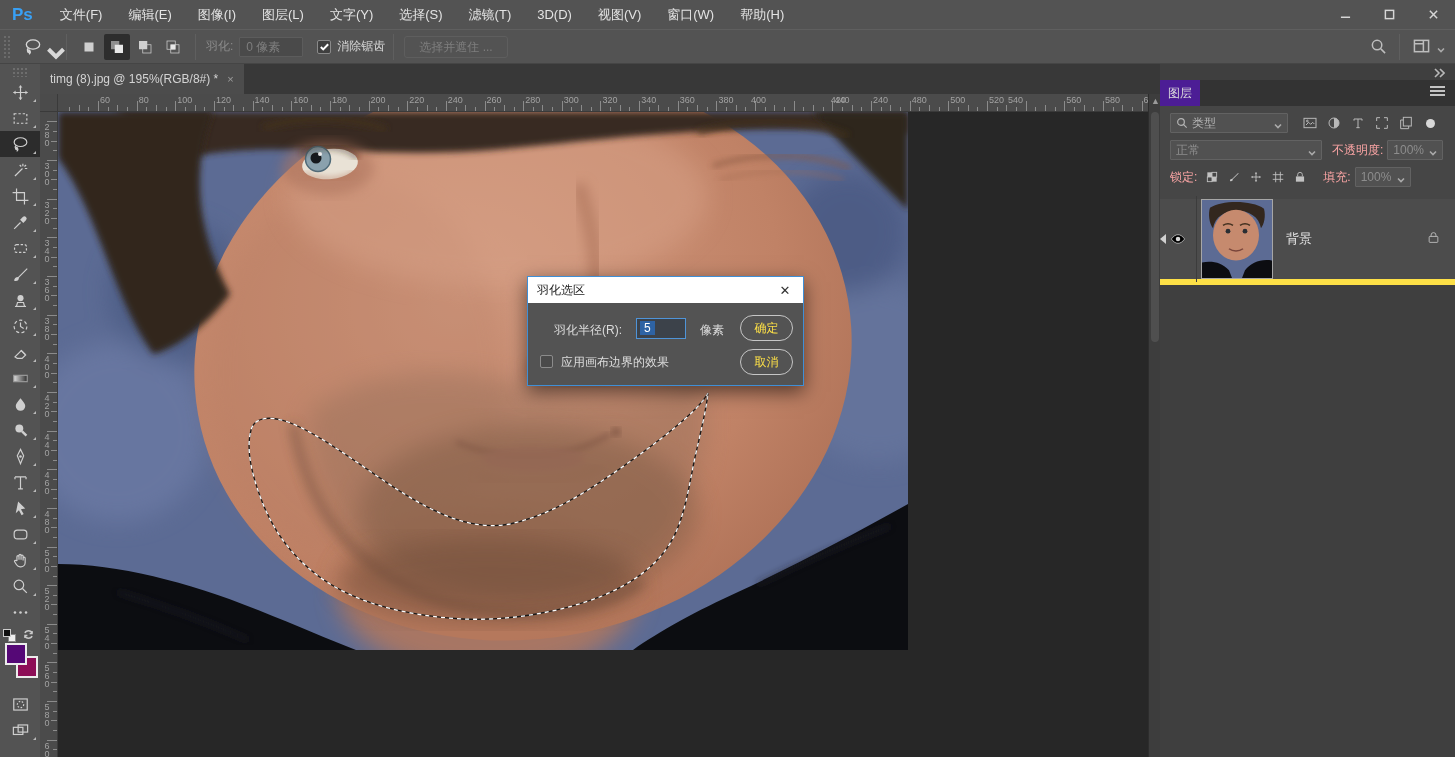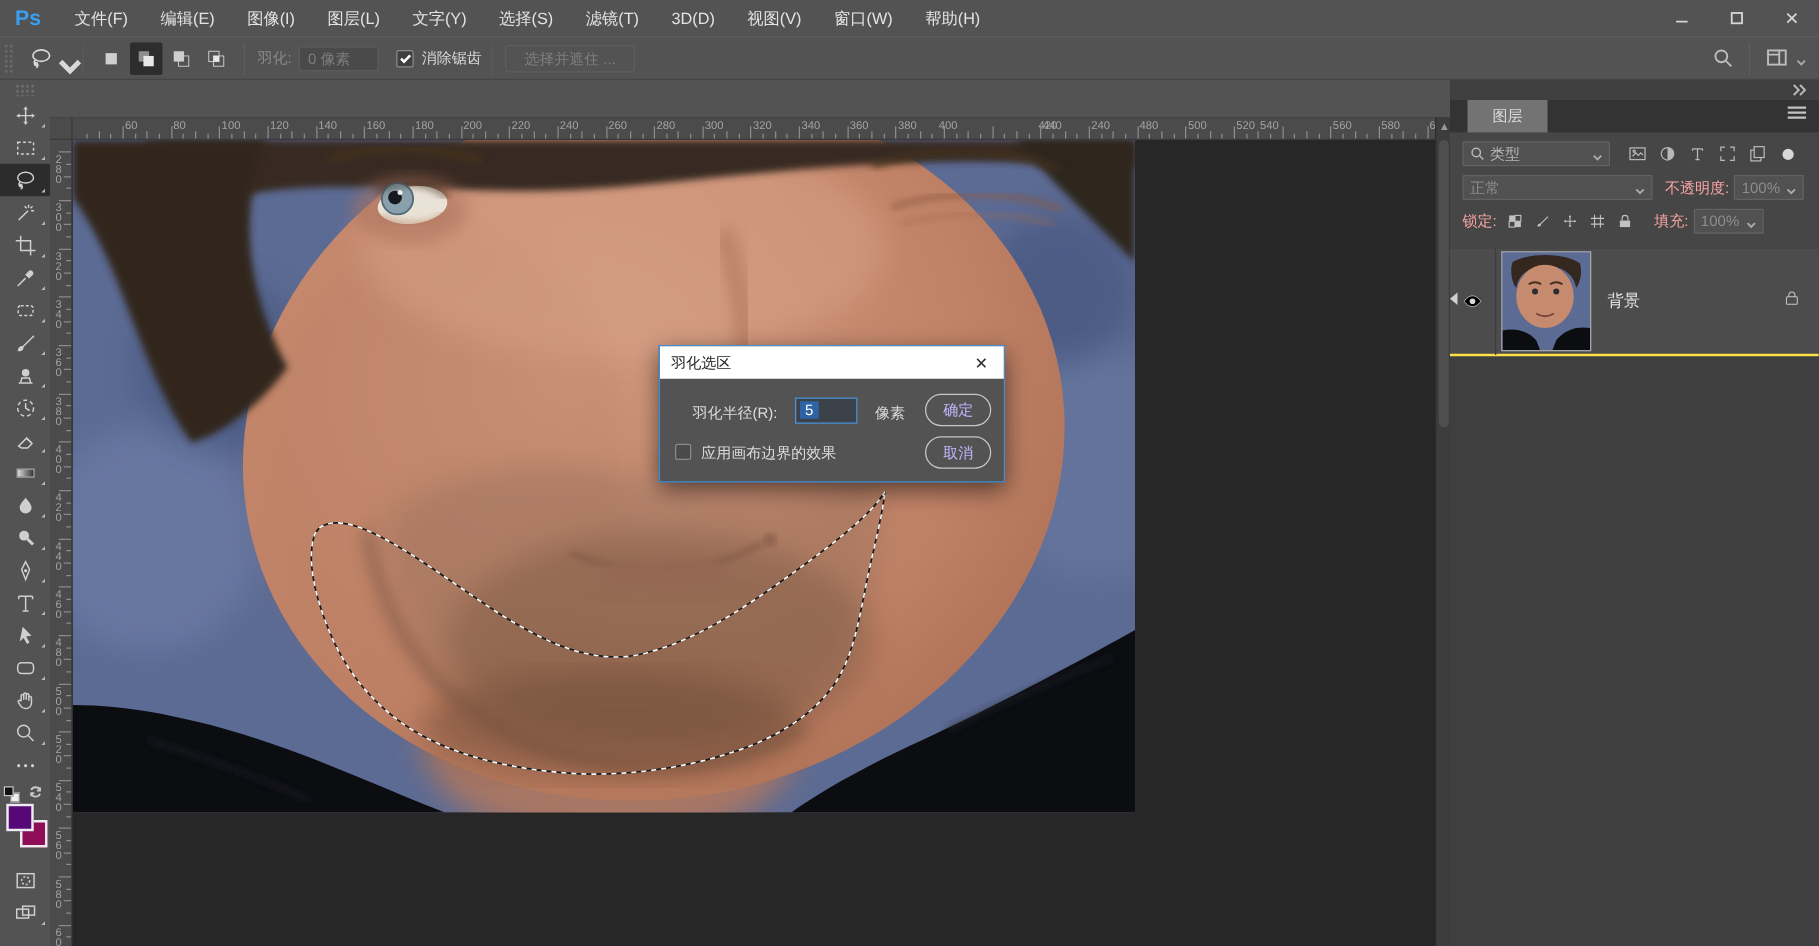--- a/index.html
+++ b/index.html
@@ -95,49 +95,49 @@
   #dlg-titlebar { height:26px; background:#ffffff; color:#1b1b1b; font-size:12px; display:flex; align-items:center;
     padding:0 9px; }
   #dlg-close { margin-left:auto; color:#333; font-size:13px; width:18px; text-align:center; }
   #dlg-body { position:relative; height:83px; color:#dcdcdc; font-size:12px; }
   #dlg-radius-label { position:absolute; left:26px; top:19px; }
   #dlg-radius-input { position:absolute; left:108px; top:15px; width:50px; height:21px; background:#3c424a;
     border:1px solid #4f94d8; padding:2px 3px; font-size:12px; color:#fff; }
   #dlg-radius-input .sel { background:#2e63a4; padding:0 4px; }
   #dlg-unit { position:absolute; left:172px; top:19px; }
   .dlg-btn { position:absolute; width:53px; height:26px; border:1.5px solid #c6c6c6; border-radius:13px;
-    color:#c4b5fd; font-size:12px; display:flex; align-items:center; justify-content:center; background:transparent; }
+    color:#fde047; font-size:12px; display:flex; align-items:center; justify-content:center; background:transparent; }
   #dlg-ok { left:212px; top:12px; }
   #dlg-cancel { left:212px; top:46px; }
   #dlg-cb { position:absolute; left:12px; top:52px; width:13px; height:13px; background:#4a4a4a; border:1px solid #8b8b8b; border-radius:2px; }
   #dlg-cb-label { position:absolute; left:33px; top:51px; }
 
   
   #panel-col { position:absolute; left:1160px; top:64px; width:295px; height:693px; background:#3f3f3f; }
   #panel-collapse { height:16px; text-align:right; padding-right:10px; }
   #panel-collapse svg { width:12px; height:10px; stroke:#b8b8b8; stroke-width:1.6; fill:none; }
   #panel-tabrow { height:26px; background:#333333; display:flex; align-items:flex-end; }
-  #layers-tab { height:26px; background:#737373; color:#dcdcdc; font-size:12px; padding:0 20px;
-    display:flex; align-items:center; margin-left:14px; }
+  #layers-tab { height:26px; background:#4c1d95; color:#dcdcdc; font-size:12px; padding:0 8px;
+    display:flex; align-items:center; margin-left:0; }
   #panel-menu-icon { margin-left:auto; margin-right:10px; margin-bottom:5px; }
   #panel-menu-icon svg { width:15px; height:12px; stroke:#c3c3c3; stroke-width:1.8; }
   #panel-content { background:#464646; padding:7px 10px 6px; }
   .p-row { display:flex; align-items:center; margin-bottom:7px; }
   .p-select { height:20px; background:#515151; border:1px solid #626262; border-radius:1px; color:#b5b5b5;
     font-size:12px; display:flex; align-items:center; padding:0 5px; }
   .p-select .caret { margin-left:auto; }
   .p-select.dim { color:#8d8d8d; }
   .p-label { color:#fca5a5; font-size:12px; }
   .f-icon { width:24px; height:20px; display:flex; align-items:center; justify-content:center; }
   .f-icon svg { width:16px; height:16px; stroke:#b8b8b8; fill:none; stroke-width:1.5; }
   #filter-lamp { width:9px; height:9px; border-radius:50%; background:#d8d8d8; margin-left:8px; }
   .l-icon { width:22px; height:18px; display:flex; align-items:center; justify-content:center; }
   .l-icon svg { width:14px; height:14px; stroke:#c2c2c2; fill:none; stroke-width:1.5; }
   #layer-list { background:#3f3f3f; }
-  .layer-row { height:86px; background:#4c4c4c; border-bottom:2px solid #fde047; display:flex; align-items:center; }
+  .layer-row { height:86px; background:#4c4c4c; border-bottom:6px solid #fde047; display:flex; align-items:center; }
   .eye-gutter { width:37px; height:86px; display:flex; align-items:center; justify-content:center;
     border-right:1px solid #3c3c3c; }
   .eye-gutter svg { width:18px; height:12px; }
   .layer-thumb { width:72px; height:80px; border:1px solid #a6a6a6; margin-left:4px; background:#5c6b94; }
   .layer-name { color:#e2e2e2; font-size:13px; margin-left:13px; }
   .layer-lock { margin-left:auto; margin-right:15px; }
   .layer-lock svg { width:13px; height:15px; stroke:#c9c9c9; fill:none; stroke-width:1.5; }
   #panel-nub { position:absolute; left:0px; top:170px; width:0; height:0;
     border-top:5px solid transparent; border-bottom:5px solid transparent; border-right:6px solid #e8e8e8; opacity:.85; }
 </style>
@@ -244,20 +244,26 @@
             <rect x="1.5" y="2.5" width="15" height="12"></rect>
             <path d="M11 2.5v12M1.5 6h9.5"></path>
           </svg>
         </span>
       <span class="caret" style="margin-right:10px"><svg viewBox="0 0 8 8">
             <path d="M1 2.5l3 3 3-3"></path>
           </svg></span>
     </div>
   </div>
 
+  <div id="tabbar">
+    <div id="doc-tab">
+      <span>timg (8).jpg @ 195%(RGB/8#) *</span>
+      <span class="tab-close">×</span>
+    </div>
+  </div>
 
   <div id="toolbar">
     <div id="toolbar-grip"></div>
     <div id="tools">
         <div class="tool">
           <svg viewBox="0 0 24 24">
             <path d="M12 3v18M3 12h18"></path>
             <path d="M12 3l-2.5 2.8h5zM12 21l-2.5-2.8h5zM3 12l2.8-2.5v5zM21 12l-2.8-2.5v5z" fill="#cfcfcf" stroke="none"></path>
           </svg>
           <span class="tri"></span>

